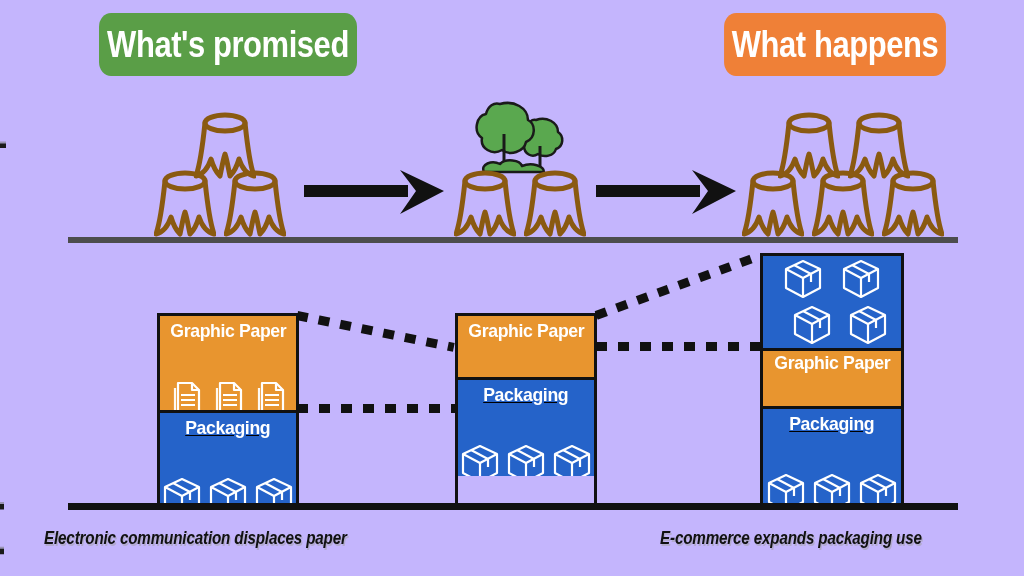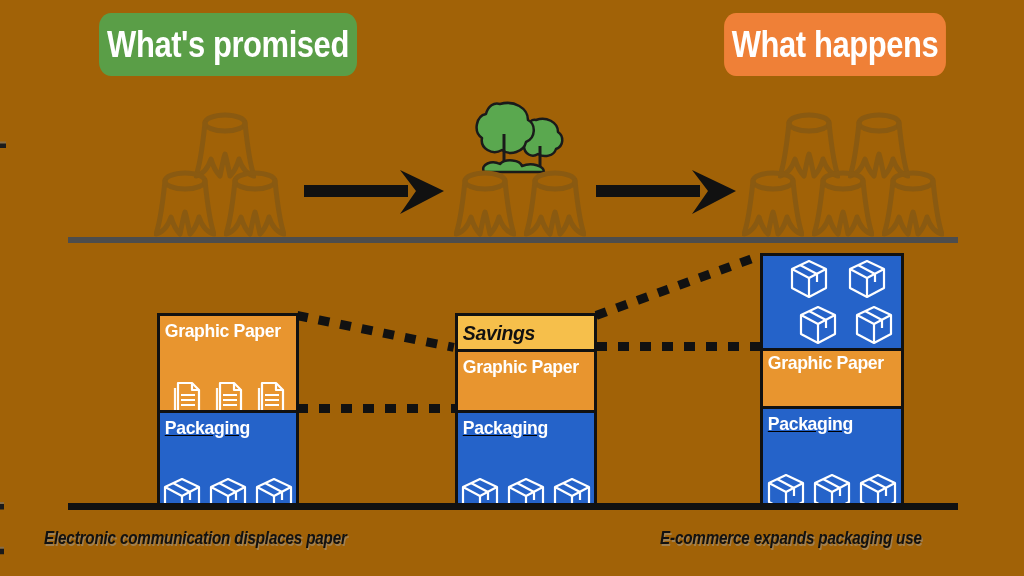--- a/index.html
+++ b/index.html
@@ -1,17 +1,17 @@
 <!DOCTYPE html>
 <html><head>
 <meta charset="utf-8">
 <style>
   html,body{margin:0;padding:0;background:#ffffff;}
   body{width:1024px;height:576px;overflow:hidden;font-family:"Liberation Sans",sans-serif;}
-  #stage{position:relative;width:1024px;height:576px;background:#a16207;}
+  #stage{position:relative;width:1024px;height:576px;background:#c4b5fd;}
 
   
   .badge{
     position:absolute;
     border-radius:14px;
     color:#ffffff;
     font-weight:bold;
     font-family:"Liberation Sans",sans-serif;
     display:flex;align-items:center;justify-content:center;
     letter-spacing:-0.5px;
@@ -43,21 +43,21 @@
 
   .tree-group{position:absolute;}
 
   
   .arrow{position:absolute;}
 
   
   #baseline{position:absolute;left:68px;top:503px;width:890px;height:7px;background:#111111;}
 
   .bar{position:absolute;border:3px solid #111;box-sizing:border-box;}
-  .seg{position:relative;box-sizing:border-box;width:100%;display:flex;flex-direction:column;justify-content:flex-start;overflow:hidden;gap:35px;}
+  .seg{position:relative;box-sizing:border-box;width:100%;display:flex;flex-direction:column;align-items:center;justify-content:flex-start;overflow:hidden;gap:35px;}
   .seg + .seg{border-top:3px solid #111;}
   .seg-orange{background:#e8952f;}
   .seg-gold{background:#f6bf4b;}
   .seg-blue{background:#2563c9;text-decoration:underline;}
   .seg-label{
     color:#ffffff;font-weight:bold;font-size:19px;line-height:1.05;
     font-family:"Liberation Sans",sans-serif;letter-spacing:-0.4px;
     margin-top:5px;white-space:nowrap;transform:scaleX(0.93);
   }
   .seg-label.dark{color:#111;font-style:italic;font-size:21px;}
@@ -268,23 +268,20 @@
               <path d="M3 11 L20 20 L37 11"></path>
               <path d="M20 20 L20 39"></path>
               <path d="M11 7 L28 16 L28 24"></path>
             </g>
           </svg>
       </span>
     </div>
   </div>
 
   <div class="bar" id="bar-middle" style="left:455px;top:313px;width:142px;height:193px;">
-    <div class="seg seg-gold" style="height:33px;justify-content:center;">
-      <span class="seg-label dark" style="margin-top:2px;">Savings</span>
-    </div>
     <div class="seg seg-orange" style="height:61px;">
       <span class="seg-label">Graphic Paper</span>
       <span class="icon-row free" style="margin-top:1px;">
         <svg class="glyph" width="32" height="36" viewBox="0 0 36 40">
             <g fill="none" stroke="#fff" stroke-width="2.2" stroke-linejoin="round">
               <path d="M10 4 h14 l7 7 v24 h-21 z"></path>
               <path d="M24 4 v7 h7"></path>
               <path d="M7 9 v28 h19" opacity="0.95"></path>
               <path d="M13 16 h14 M13 21 h14 M13 26 h14"></path>
             </g>

